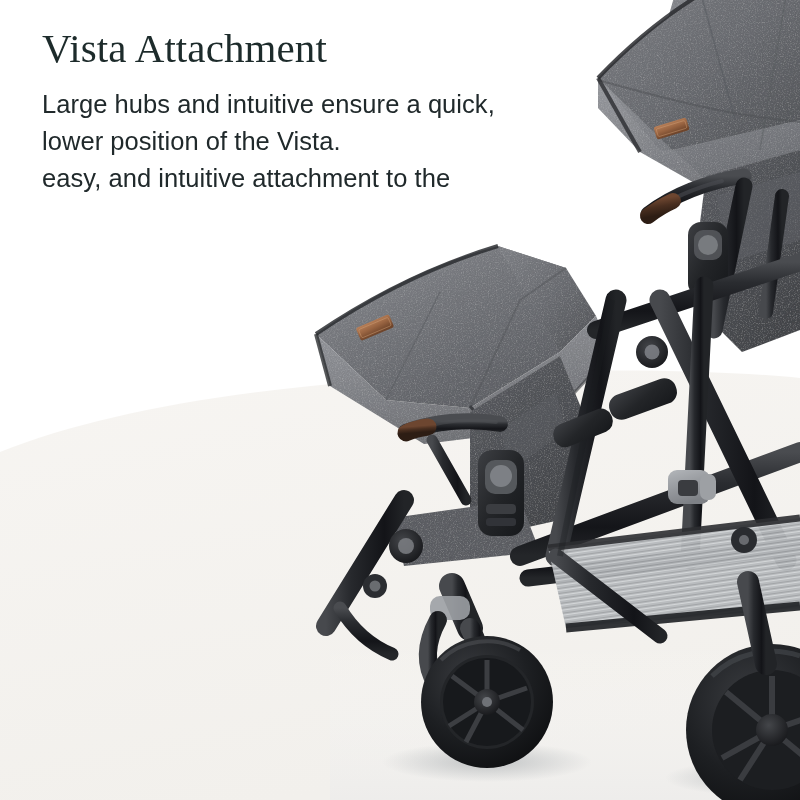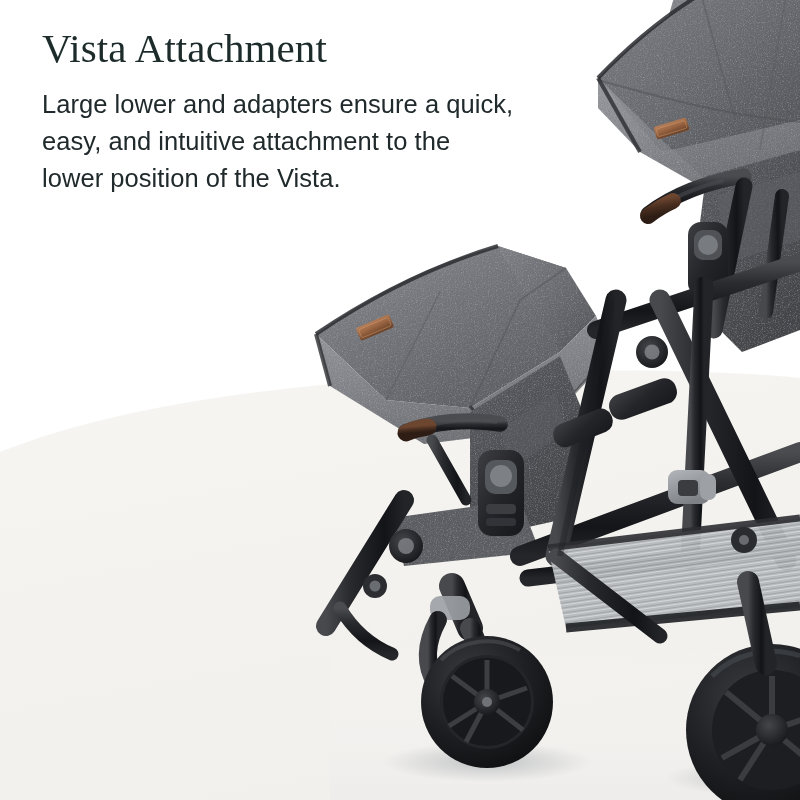--- a/index.html
+++ b/index.html
@@ -46,23 +46,23 @@
         <stop offset="1" stop-color="#e9e9ea" stop-opacity=".85"></stop>
       </linearGradient>
     </defs>
     <path d="M0,452 C120,404 300,380 520,372 C640,368 740,372 800,378 L800,800 L0,800 Z" fill="url(#curveGrad)"></path>
     <rect x="330" y="640" width="470" height="160" fill="url(#floorFade)" opacity=".55"></rect>
   </svg>
 
   <div class="copy">
     <h1 class="headline">Vista Attachment</h1>
     <p class="body-copy">
-      <span>Large lower and adapters ensure a quick,</span>
+      <span>Large hubs and intuitive ensure a quick,</span>
+      <span>lower position of the Vista.</span>
       <span>easy, and intuitive attachment to the</span>
-      <span>lower position of the Vista.</span>
     </p>
   </div>
 
   <svg class="art" viewBox="0 0 800 800" aria-hidden="true">
     <defs>
 
       <linearGradient id="fabA" x1="0" y1="0" x2="0.75" y2="1">
         <stop offset="0" stop-color="#8b8d92"></stop>
         <stop offset="0.45" stop-color="#74767b"></stop>
         <stop offset="1" stop-color="#5d5f64"></stop>

